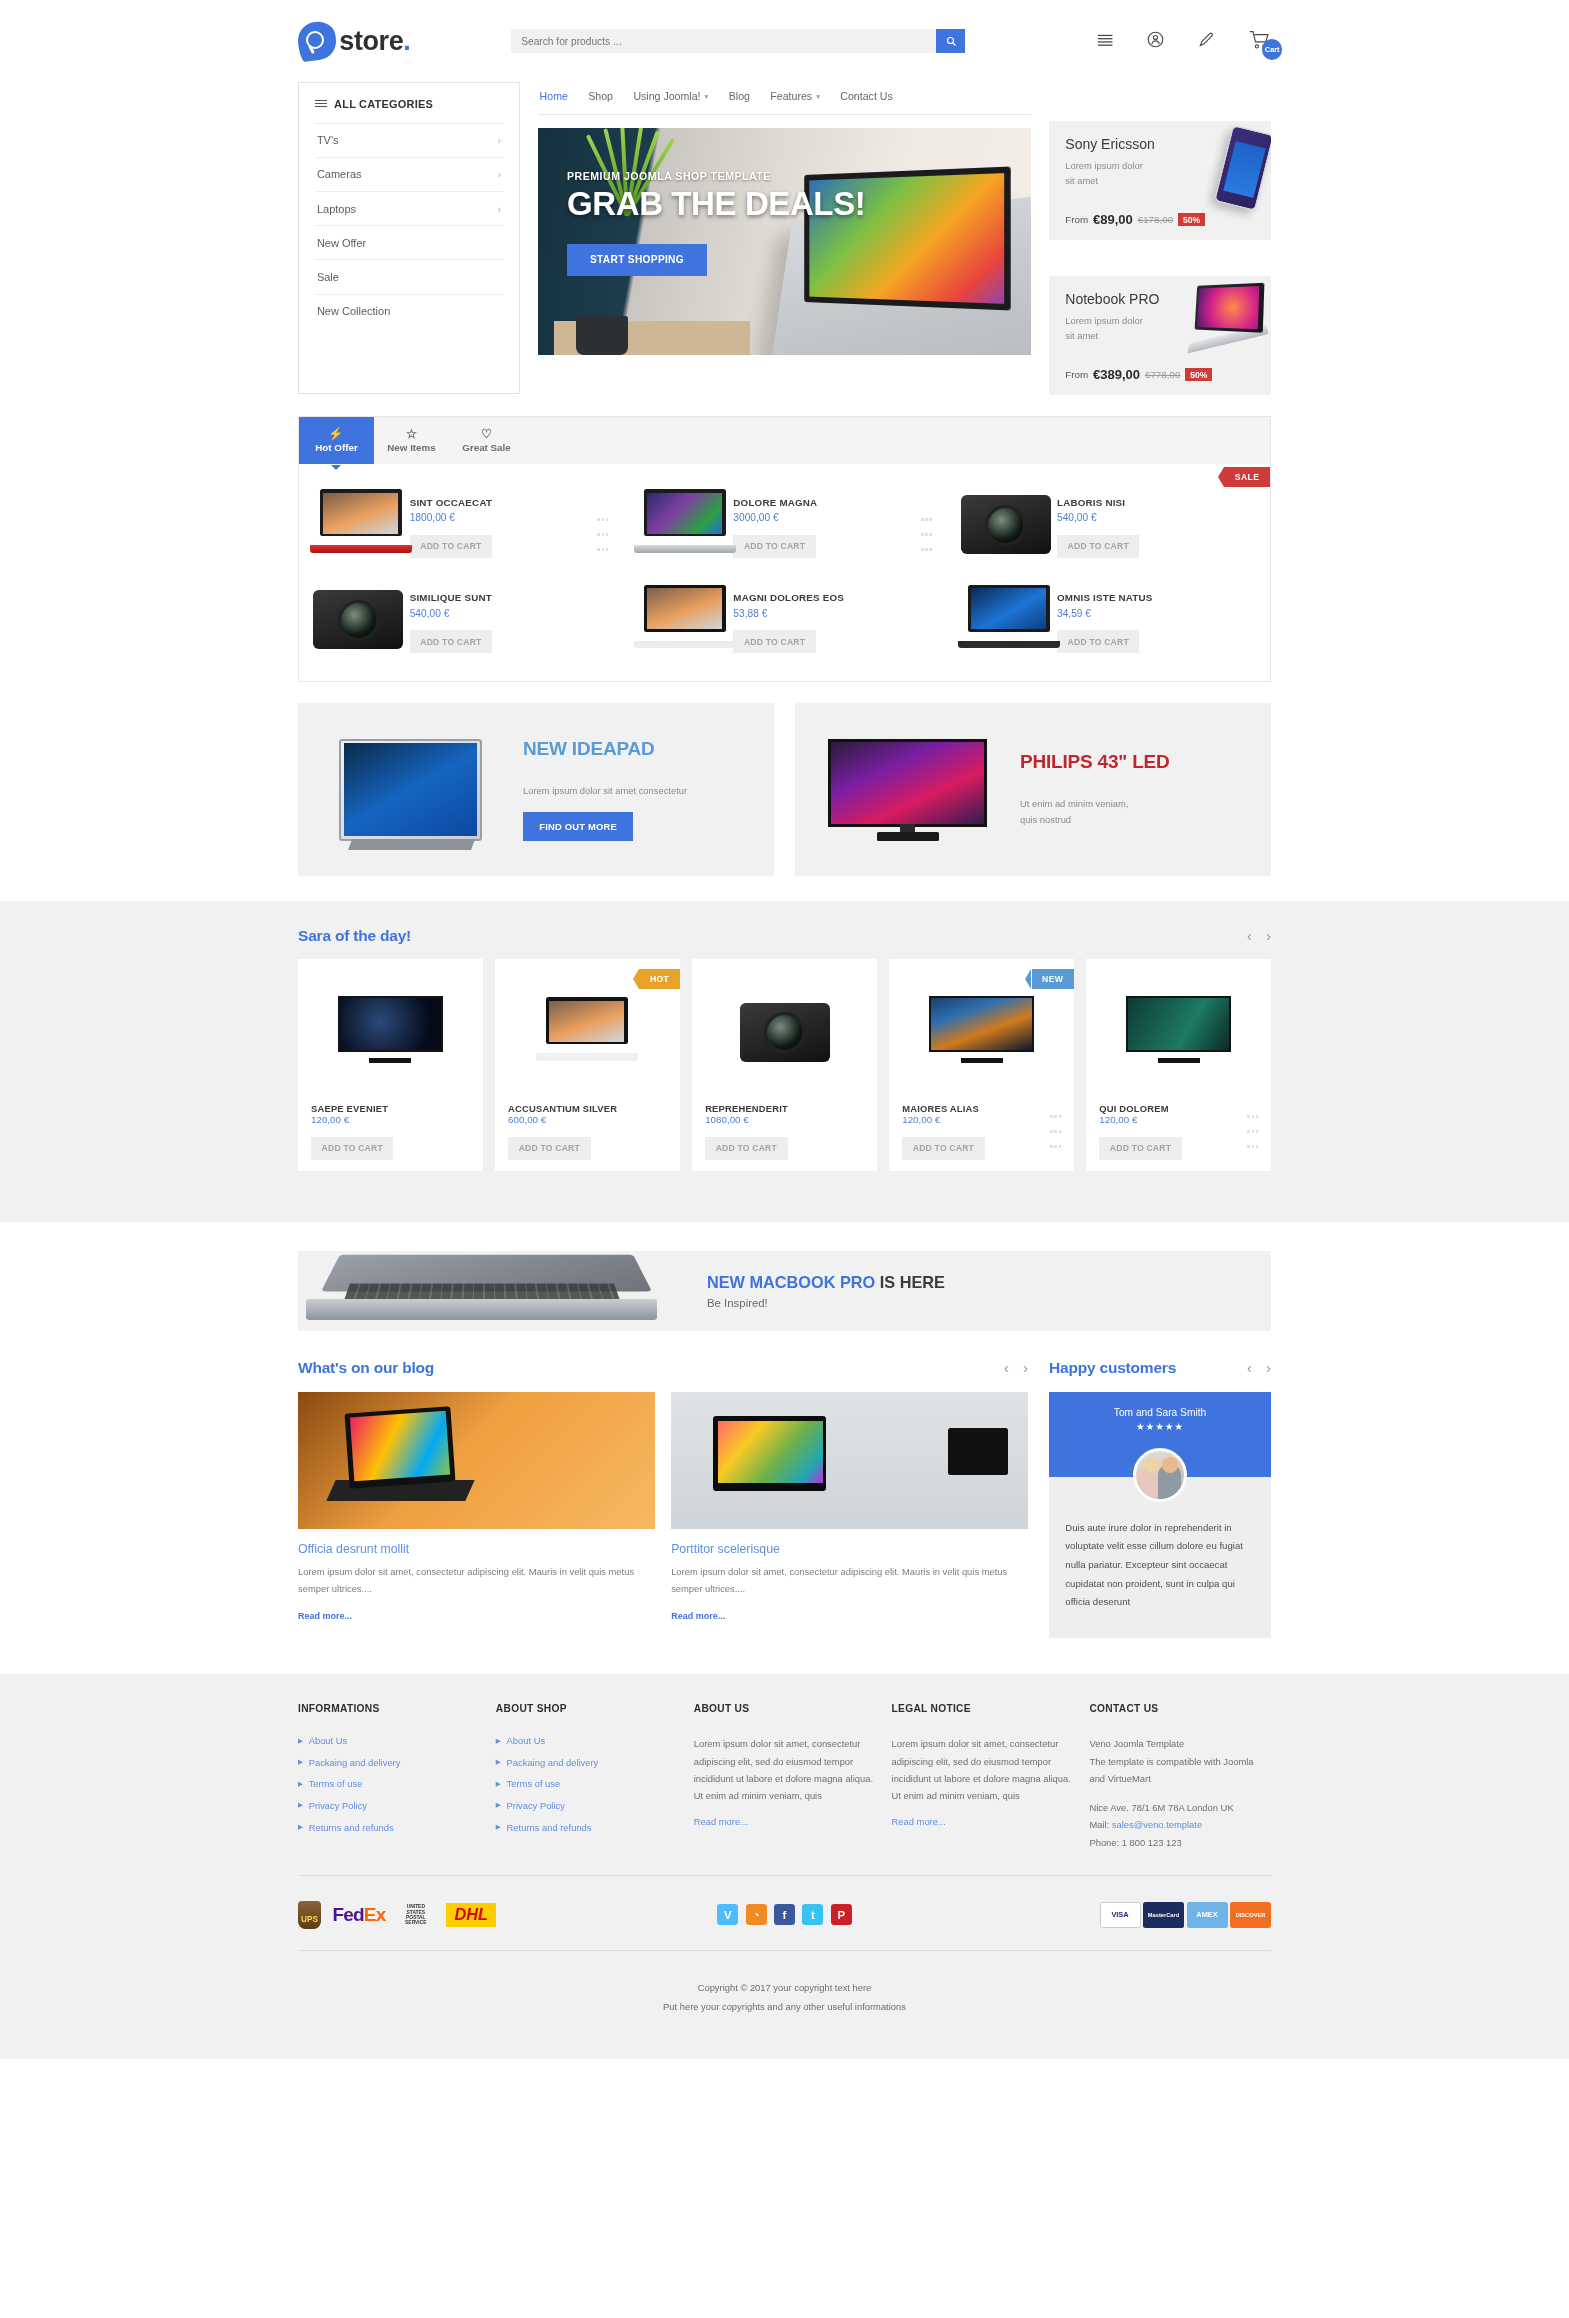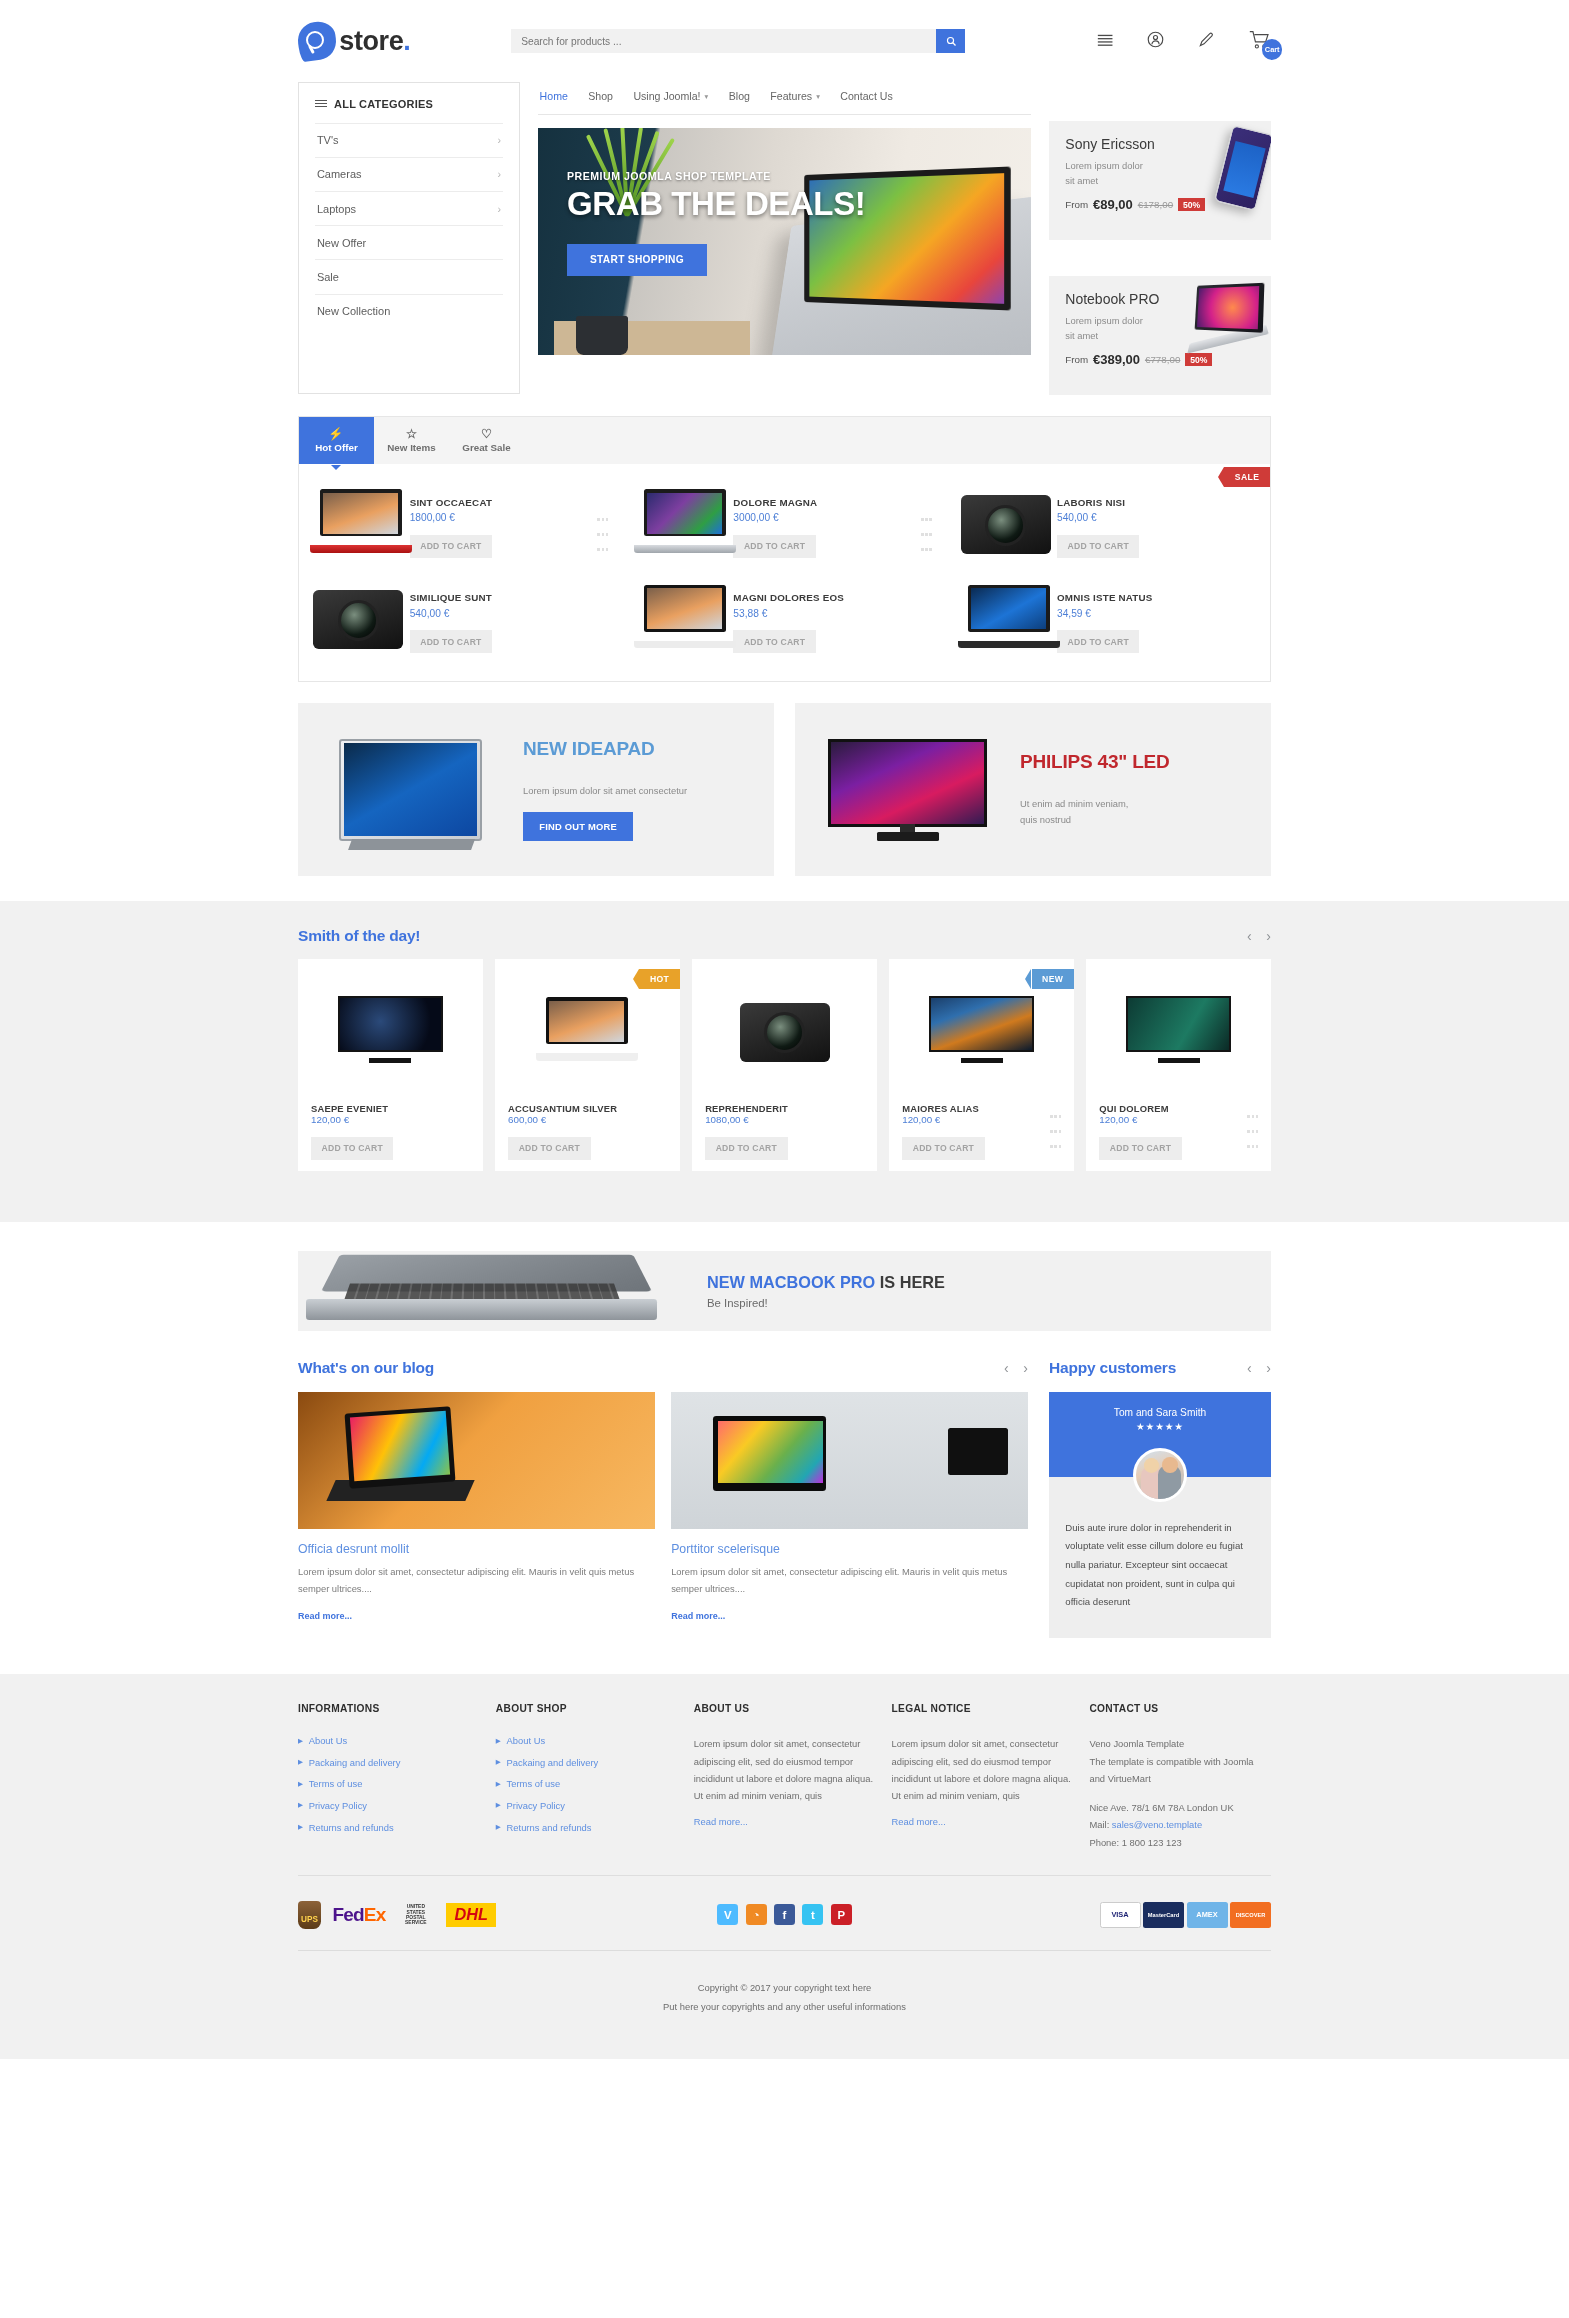--- a/index.html
+++ b/index.html
@@ -120,21 +120,21 @@
     font-size: 10.2px; font-weight: bold; padding: 10.6px 23px; border: none;
     cursor: pointer; letter-spacing: 0.3px;
   }
 
   .promo-col { width: 222px; display: flex; flex-direction: column; gap: 36px; padding-top: 39px;}
   .promo {
     background: #f1f1f1; height: 119px; padding: 14.7px 16.3px; position: relative; overflow: hidden;
   }
   .promo h4 { font-size: 14px; font-weight: normal; color: #3a3a3a; margin-bottom: 7.4px; }
   .promo p { font-size: 9.4px; color: #8b8b8b; line-height: 1.55; }
-  .promo-price { margin-top: 9px; font-size: 9.8px; color: #555; display: flex; align-items: center; gap: 4.9px; }
+  .promo-price { margin-top: 24px; font-size: 9.8px; color: #555; display: flex; align-items: center; gap: 4.9px; }
   .promo-price b { font-size: 13px; color: #2c2c2c; }
   .promo-price s { color: #9a9a9a; font-size: 9.8px; }
   .badge-disc { background: #cf3b38; color: #fff; font-size: 8.6px; font-weight: bold; padding: 1.6px 4.9px; }
   .promo-img { position: absolute; right: 6.5px; top: 8.2px; }
   .phone-sh { width: 42px; height: 78px; background: linear-gradient(125deg,#3b2f7a,#2d2060); border-radius: 5.7px; transform: rotate(14deg); box-shadow: -3.3px 4.9px 9.8px rgba(0,0,0,.25); border:1.6px solid #cfd0d4;}
   .phone-scr { position:absolute; top:14.7px; left:6.5px; width:31px; height:51px; background: linear-gradient(#1d63c7,#2a7ae2); transform: rotate(14deg); }
   .nb { width: 90px; height: 65px; position: relative; }
   .nb-lid { position:absolute; top:0; right:0; width:75px; height:47px; background:linear-gradient(120deg,#2b2b33,#15151a);
     transform: perspective(245px) rotateY(-26deg) rotateX(6deg); border-radius:2.5px; }
   .nb-scr { position:absolute; top:3.3px; right:4.1px; width:67px; height:41px;
@@ -648,21 +648,21 @@
       <p>
         <span>Ut enim ad minim veniam,</span><br><span>quis nostrud</span>
       </p>
     </div>
   </div>
 </div>
 
 <div class="deals-sec">
   <div class="wrap">
     <div class="sec-head">
-      <div class="sec-title">Smith of the day!</div>
+      <div class="sec-title">Sara of the day!</div>
       <div class="arrows">
         <span>‹</span>
         <span>›</span>
       </div>
     </div>
 
     <div class="deal-row">
 
       <div class="deal-card">
         <div class="deal-media">

